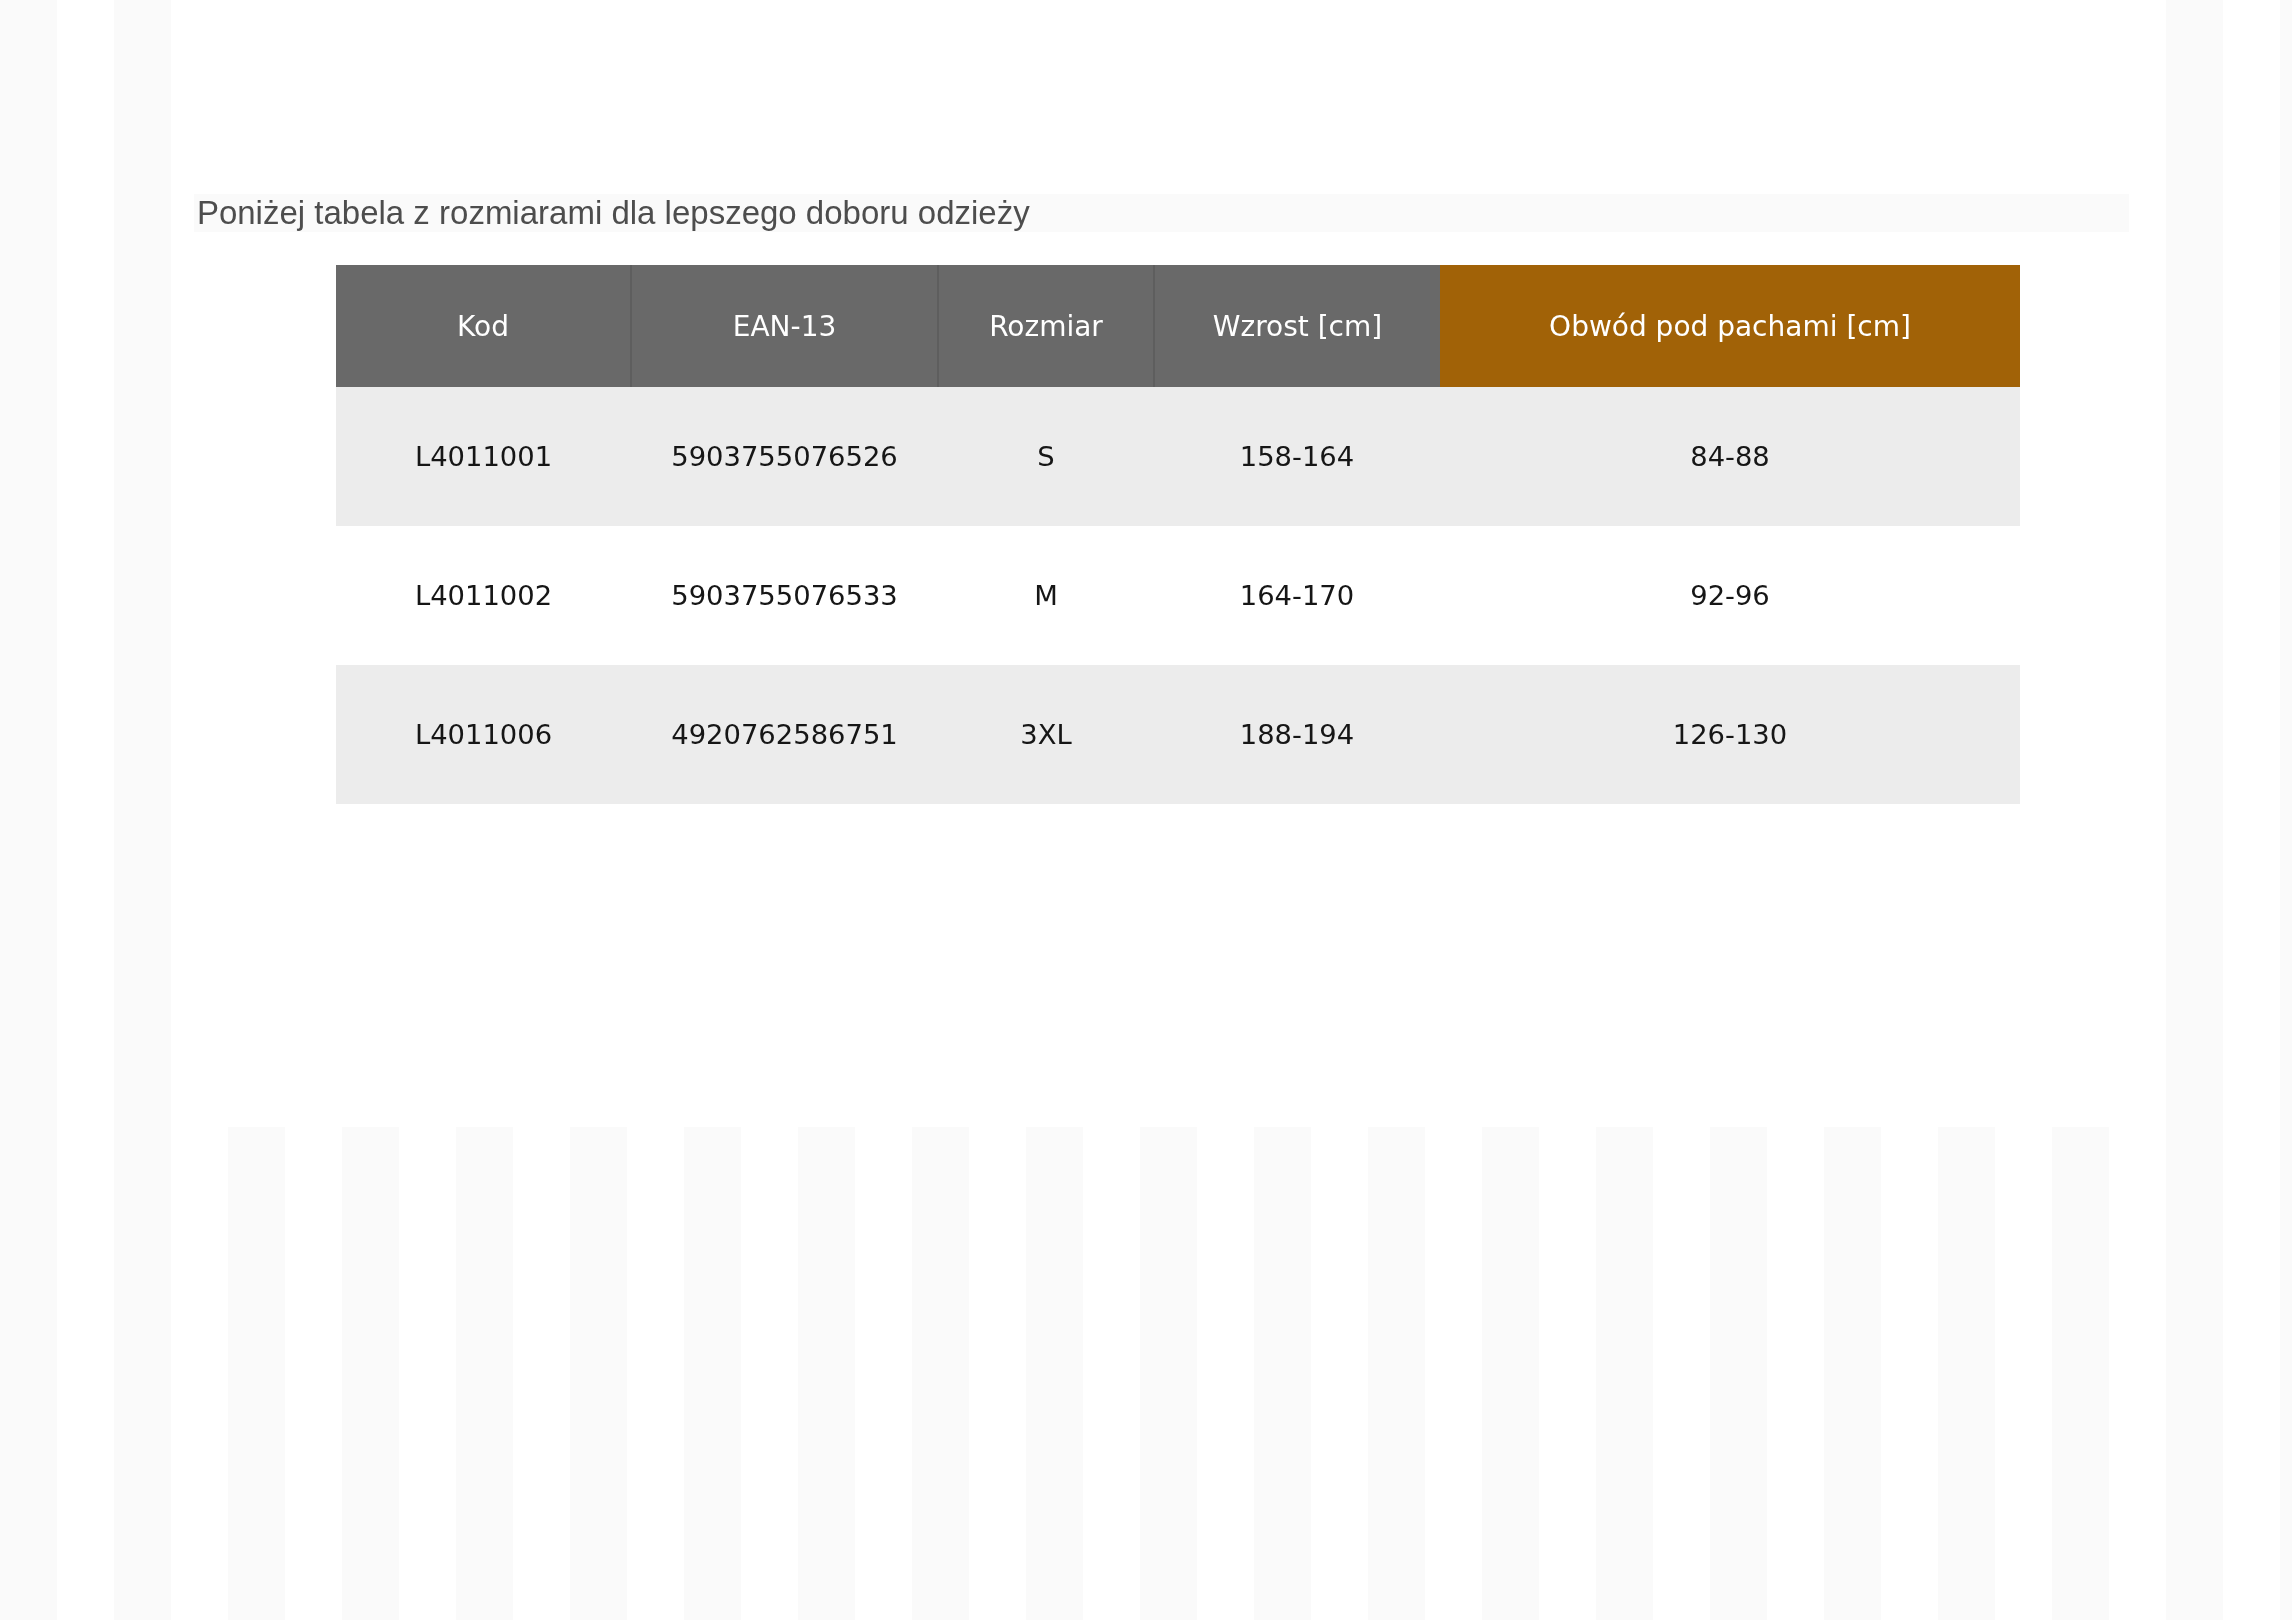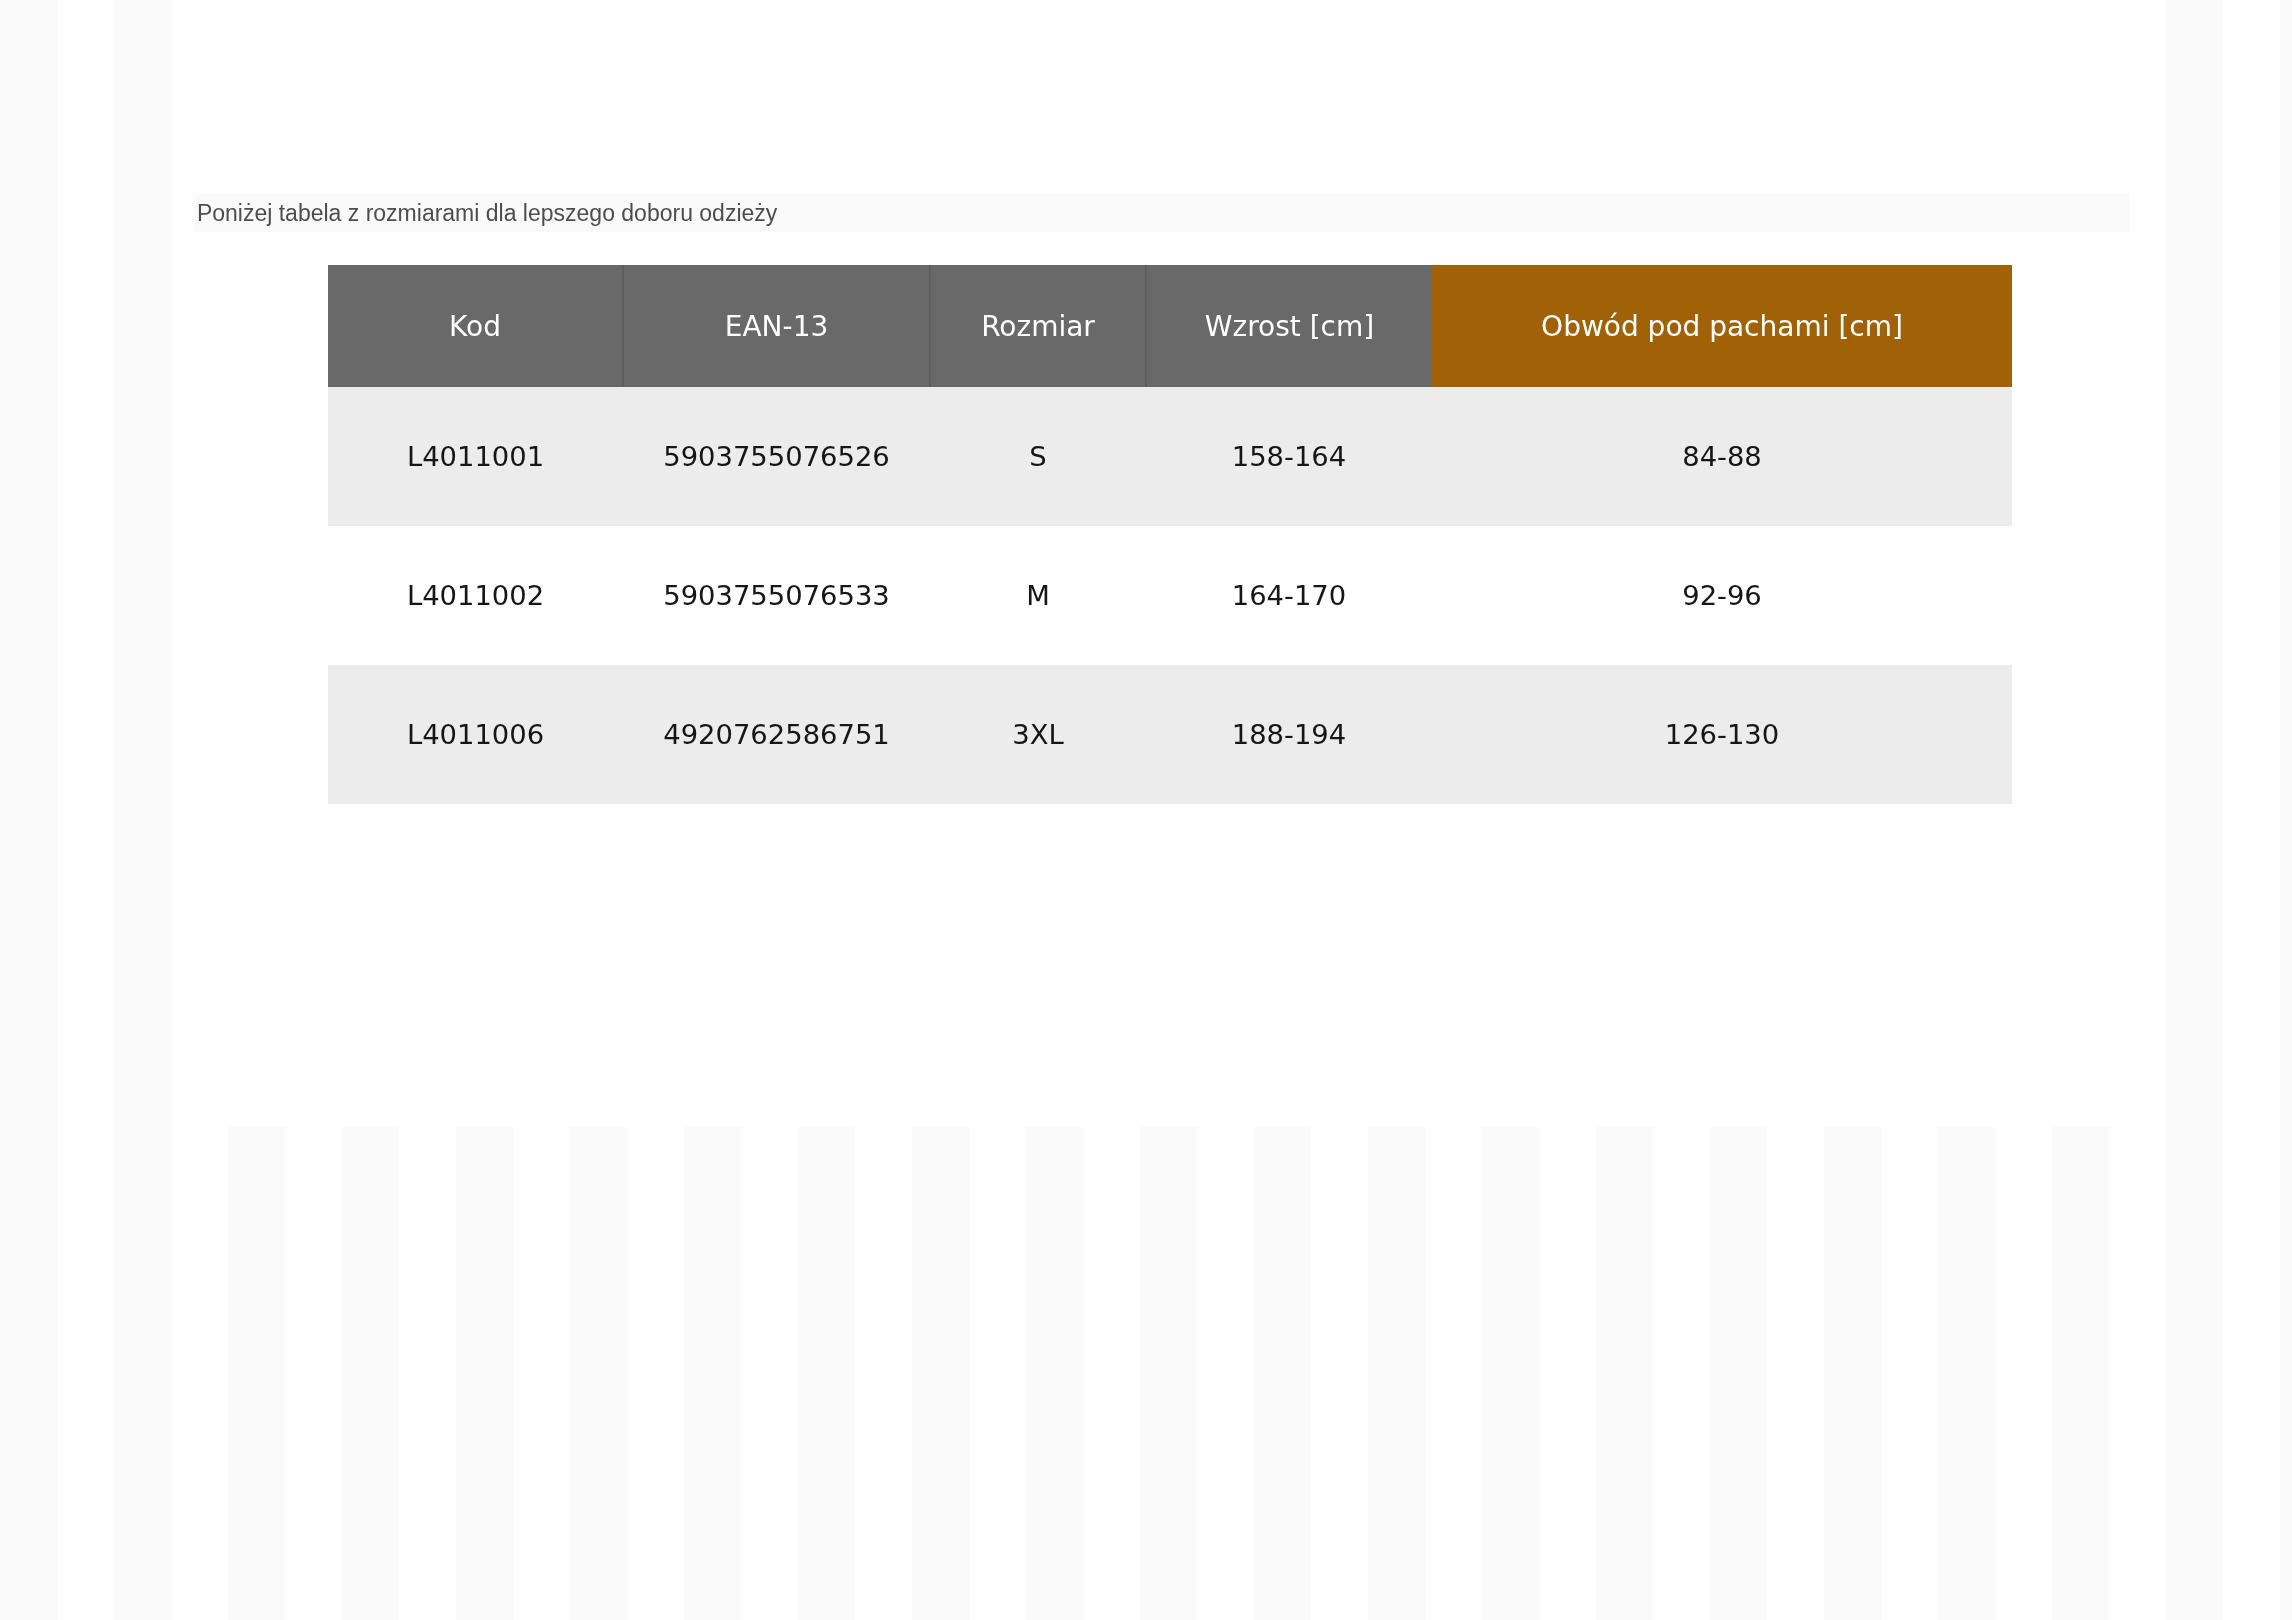--- a/index.html
+++ b/index.html
@@ -32,27 +32,27 @@
     top: 194px;
     width: 1935px;
     height: 38px;
     background: #fafafa;
     display: flex;
     align-items: center;
   }
   .intro-band span {
     padding-left: 2.9px;
     font-family: "Liberation Sans", sans-serif;
-    font-size: 23px;
+    font-size: 33px;
     color: #4d4d4d;
     white-space: nowrap;
   }
   table.size-table {
     position: absolute;
-    left: 328px;
+    left: 336px;
     top: 265px;
     width: 1684px;
     border-collapse: collapse;
     table-layout: fixed;
   }
   table.size-table th {
     height: 122px;
     background: #696969;
     color: #ffffff;
     font-weight: normal;

